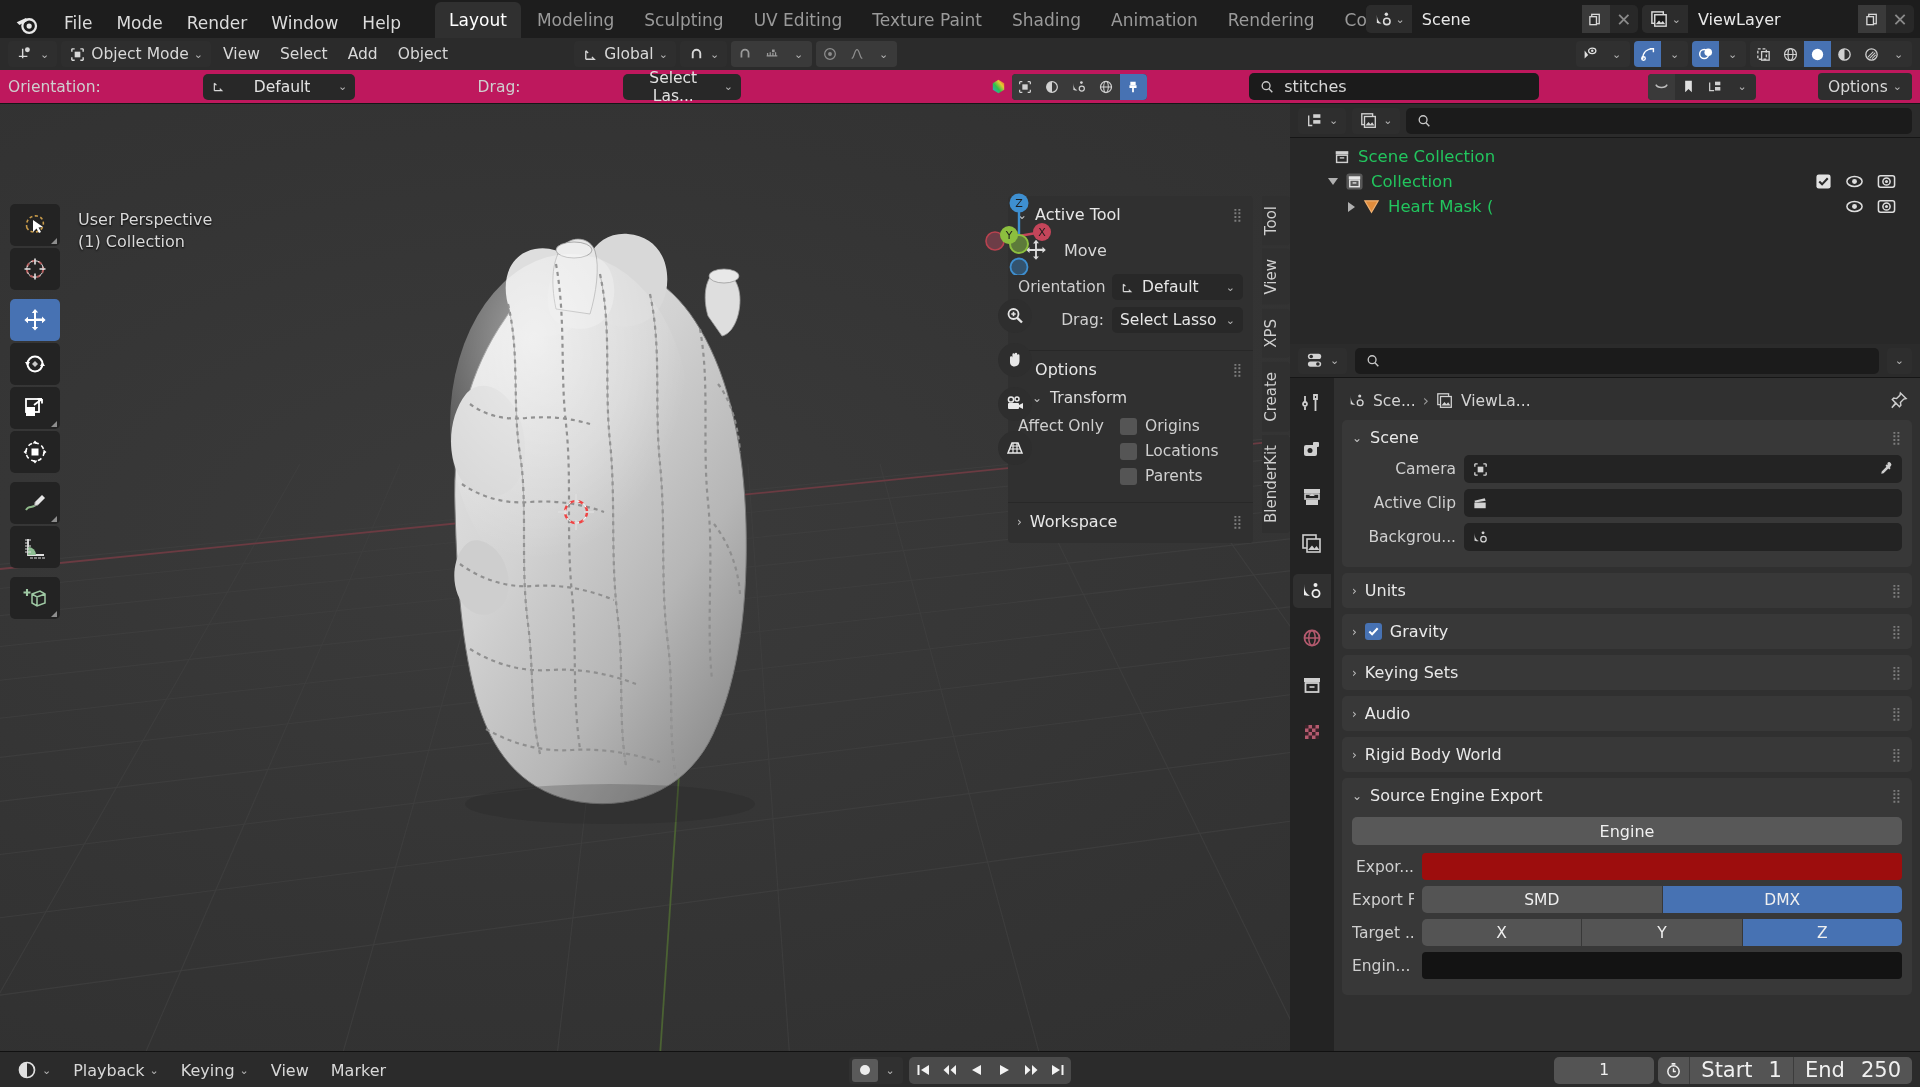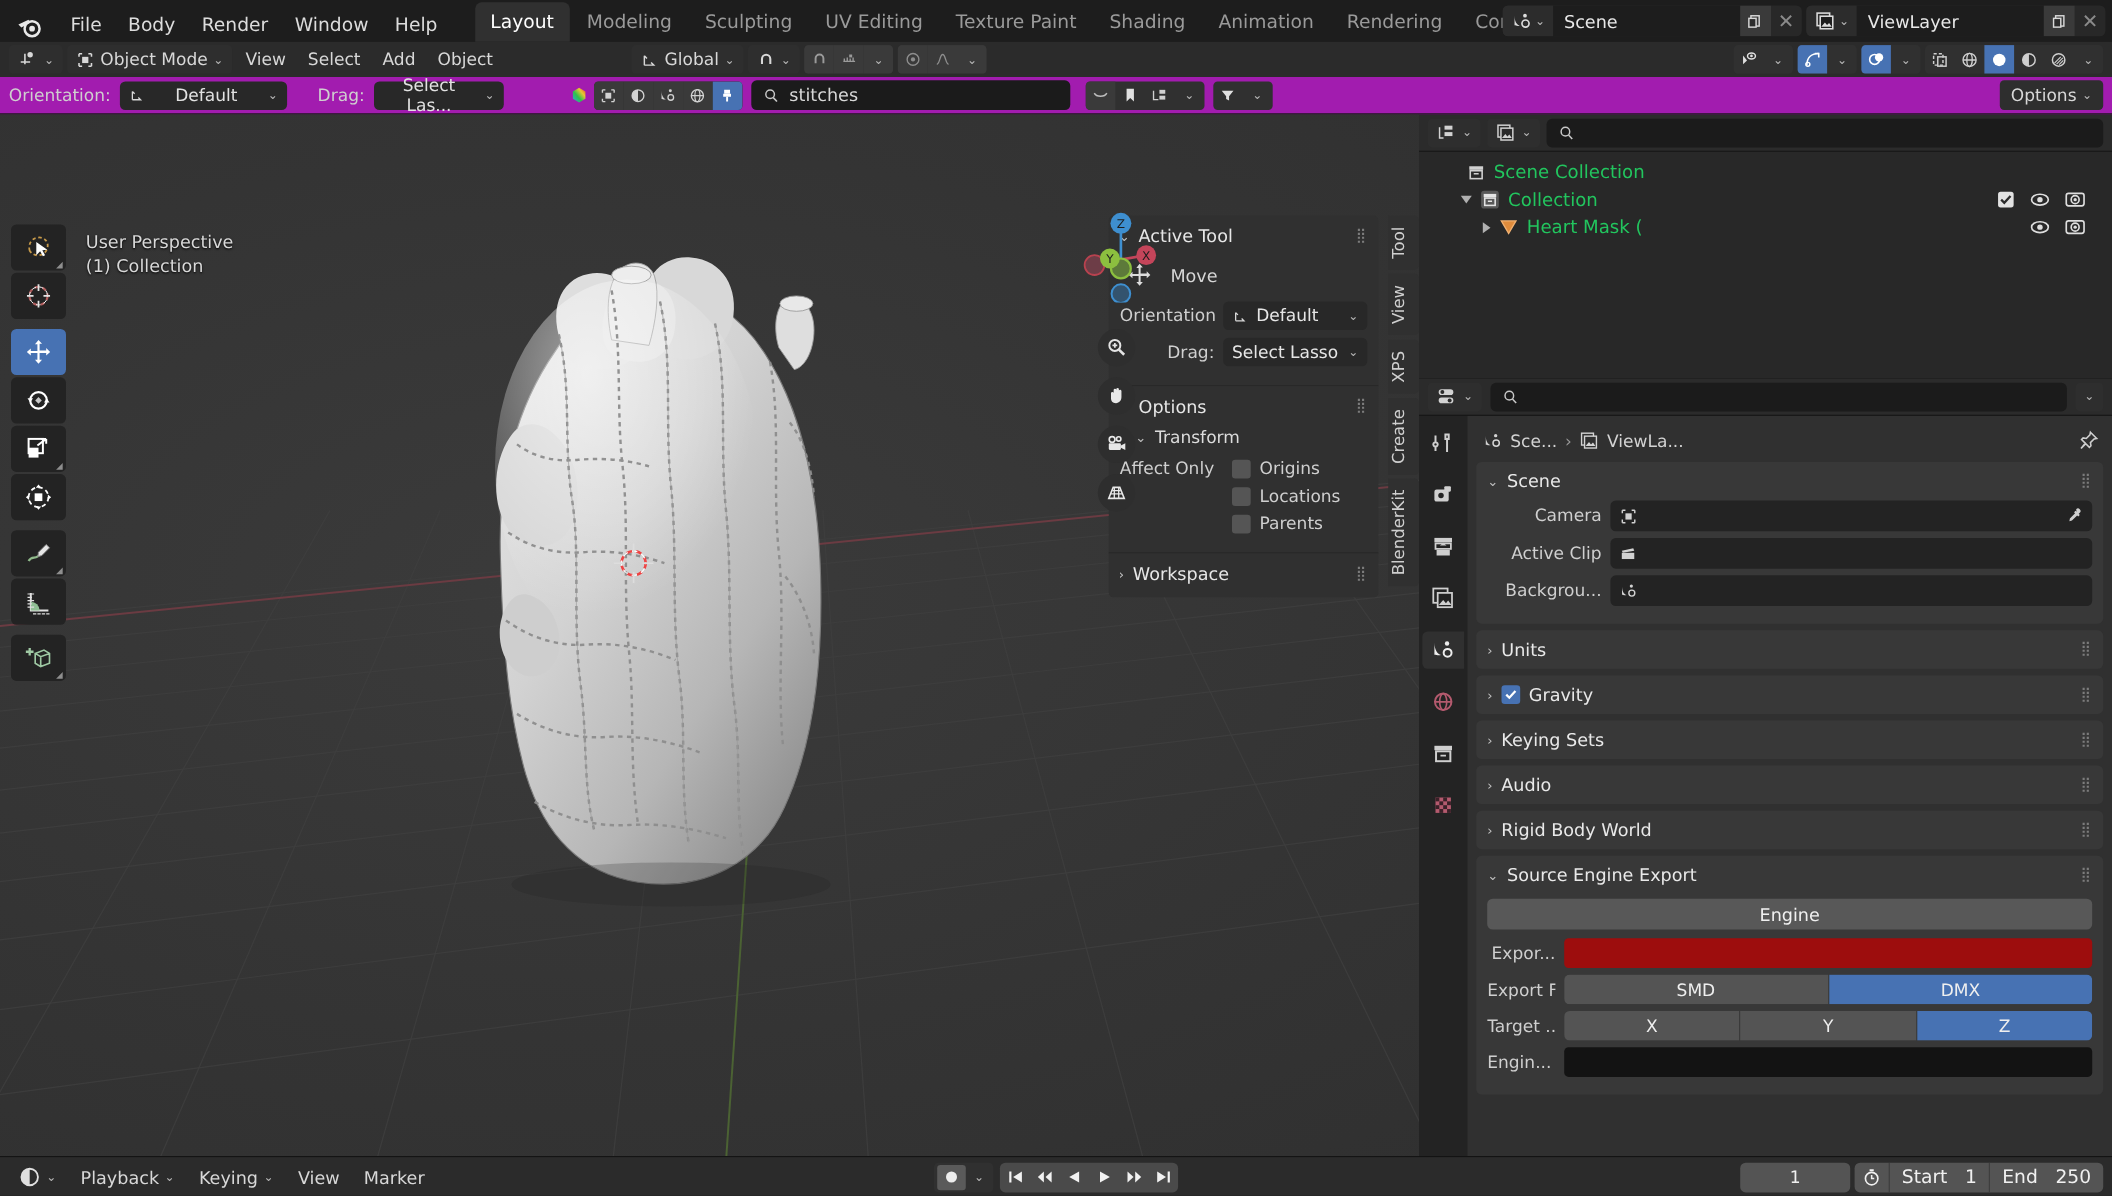--- a/index.html
+++ b/index.html
@@ -17,21 +17,21 @@
   .topbar-right{ position:absolute; right:0; top:0; height:38px; display:flex; align-items:center; gap:4px; padding-right:6px;}
   .id-block{ display:flex; align-items:center; background:#282828; border-radius:5px; height:28px; overflow:hidden;}
   .id-icon{ display:flex; align-items:center; gap:3px; padding:0 7px 0 8px; background:#2c2c2c; height:28px;}
   .id-name{ background:#1d1d1d; height:28px; display:flex; align-items:center; padding:0 14px 0 10px;
     font-size:16px; color:#e8e8e8; min-width:170px;}
   .id-btn{ width:28px; height:28px; display:flex; align-items:center; justify-content:center; background:#3a3a3a;}
   .id-btn.x{ background:transparent; color:#8a8a8a; font-size:18px; }
 
   
   #vp-header{ height:32px; background:#2b2b2b; display:flex; align-items:center; padding:0 8px; gap:4px; position:relative;}
-  #vp-header2{ height:34px; background:#a21caf; display:flex; align-items:center; padding:0 8px; gap:8px; position:relative; border-bottom:1px solid #161616;}
+  #vp-header2{ height:34px; background:#be185d; display:flex; align-items:center; padding:0 8px; gap:8px; position:relative; border-bottom:1px solid #161616;justify-content:space-between;}
   .hdr-btn{ display:flex; align-items:center; gap:5px; height:26px; padding:0 8px; border-radius:4px; background:#2e2e2e; font-size:15.5px; color:#d8d8d8; white-space:nowrap;}
   .hdr-btn.flat{ background:transparent; }
   .hdr-grp{ display:flex; align-items:center; background:#303030; border-radius:4px; overflow:hidden; height:26px;}
   .hdr-grp > .ic{ width:27px; height:26px; display:flex; align-items:center; justify-content:center; }
   .hdr-grp > .ic.on{ background:#4772b3; }
   .hdr-grp > .ic.dim{ background:#3a3a3a; }
   .caret{ font-size:11px; color:#b6b6b6; }
   .hdr-right{ position:absolute; right:8px; display:flex; align-items:center; gap:4px;}
 
   .orient-label{ font-size:15.5px; color:#cfcfcf; }
@@ -127,35 +127,35 @@
   .tl-header{ height:36px; background:#2b2b2b; display:flex; align-items:center; gap:4px; padding:0 8px; position:relative;}
   .tl-btn{ display:flex; align-items:center; gap:5px; font-size:16px; color:#d8d8d8; padding:4px 9px; border-radius:4px;}
   .tl-center{ position:absolute; left:50%; transform:translateX(-50%); display:flex; align-items:center; gap:6px;}
   .rec-grp{ display:flex; align-items:center; background:#303030; border-radius:4px; height:27px; padding:0 3px; gap:2px;}
   .play-grp{ display:flex; align-items:center; background:#4a4a4a; border-radius:5px; height:27px; overflow:hidden;}
   .play-grp > div{ width:27px;height:27px;display:flex;align-items:center;justify-content:center;}
   .tl-right{ position:absolute; right:8px; display:flex; align-items:center; gap:4px;}
   .frame-field{ background:#545454; border-radius:5px; height:27px; width:100px; display:flex; align-items:center;
     justify-content:center; font-size:15.5px; color:#f0f0f0;}
   .se-grp{ display:flex; align-items:center; background:#545454; border-radius:5px; height:27px; overflow:hidden;}
-  .se-grp .cell{ display:flex; align-items:center; gap:16px; padding:0 11px; font-size:17px; color:#f0f0f0; height:27px;}
+  .se-grp .cell{ display:flex; align-items:center; gap:16px; padding:0 11px; font-size:21px; color:#f0f0f0; height:27px;}
   .se-grp .divl{ border-left:1px solid #3c3c3c; }
   svg{ display:block; }
 </style>
 </head>
 <body>
 
 <div id="topbar">
   <svg class="blender-logo" viewBox="0 0 24 24">
     <circle cx="14" cy="13" r="6.3" fill="none" stroke="#e8e8e8" stroke-width="2.1"></circle>
     <circle cx="14" cy="13" r="2.4" fill="#e8e8e8"></circle>
     <path d="M2.5 9.5 L11 5.5 L12.5 8 L5 12 Z" fill="#e8e8e8"></path>
   </svg>
   <div class="menu-item">File</div>
-  <div class="menu-item">Body</div>
+  <div class="menu-item">Mode</div>
   <div class="menu-item">Render</div>
   <div class="menu-item">Window</div>
   <div class="menu-item">Help</div>
 
   <div class="ws-tabs">
     <div class="ws-tab active">Layout</div>
     <div class="ws-tab">Modeling</div>
     <div class="ws-tab">Sculpting</div>
     <div class="ws-tab">UV Editing</div>
     <div class="ws-tab">Texture Paint</div>

